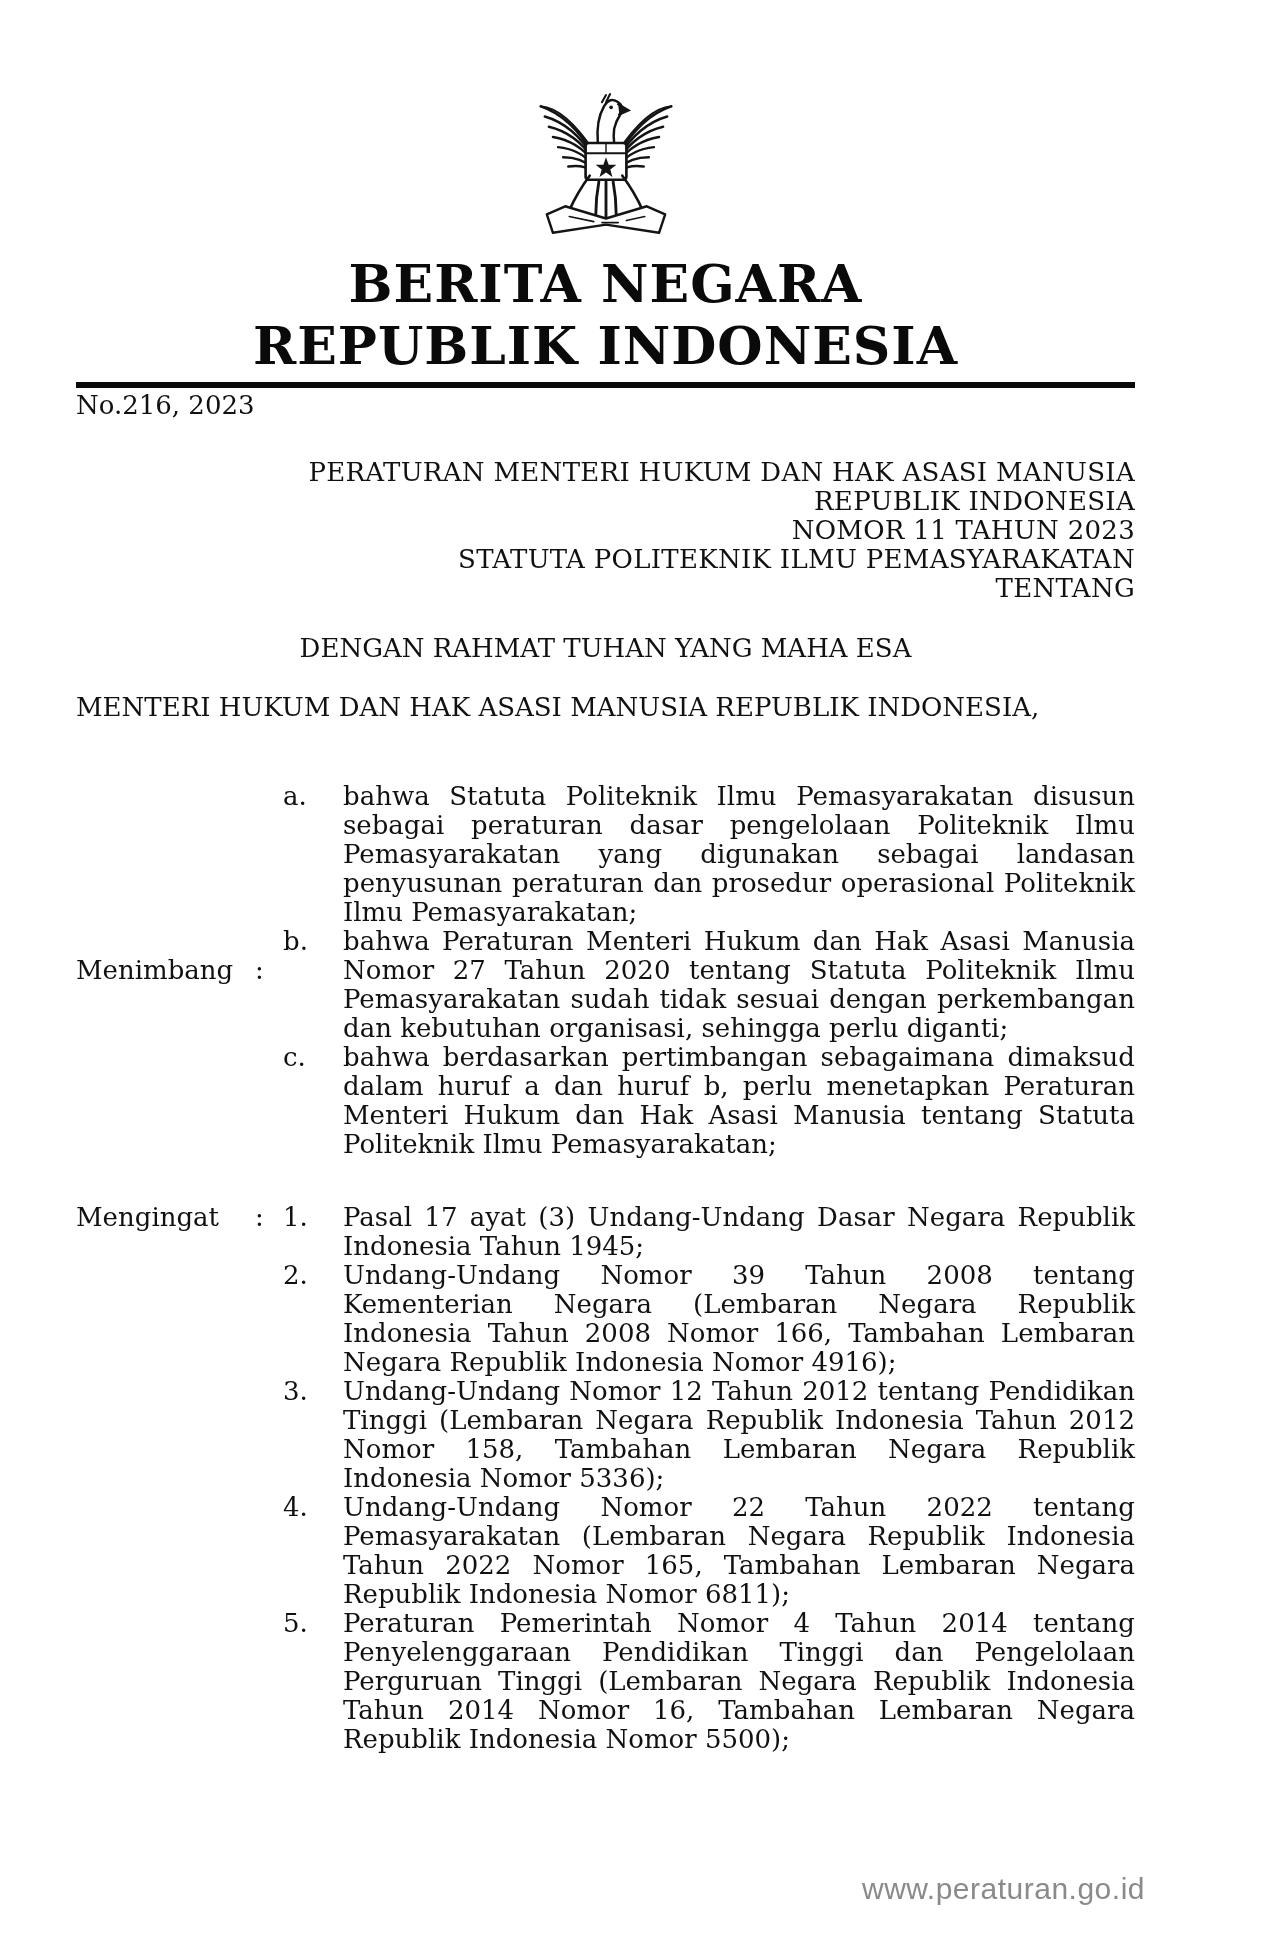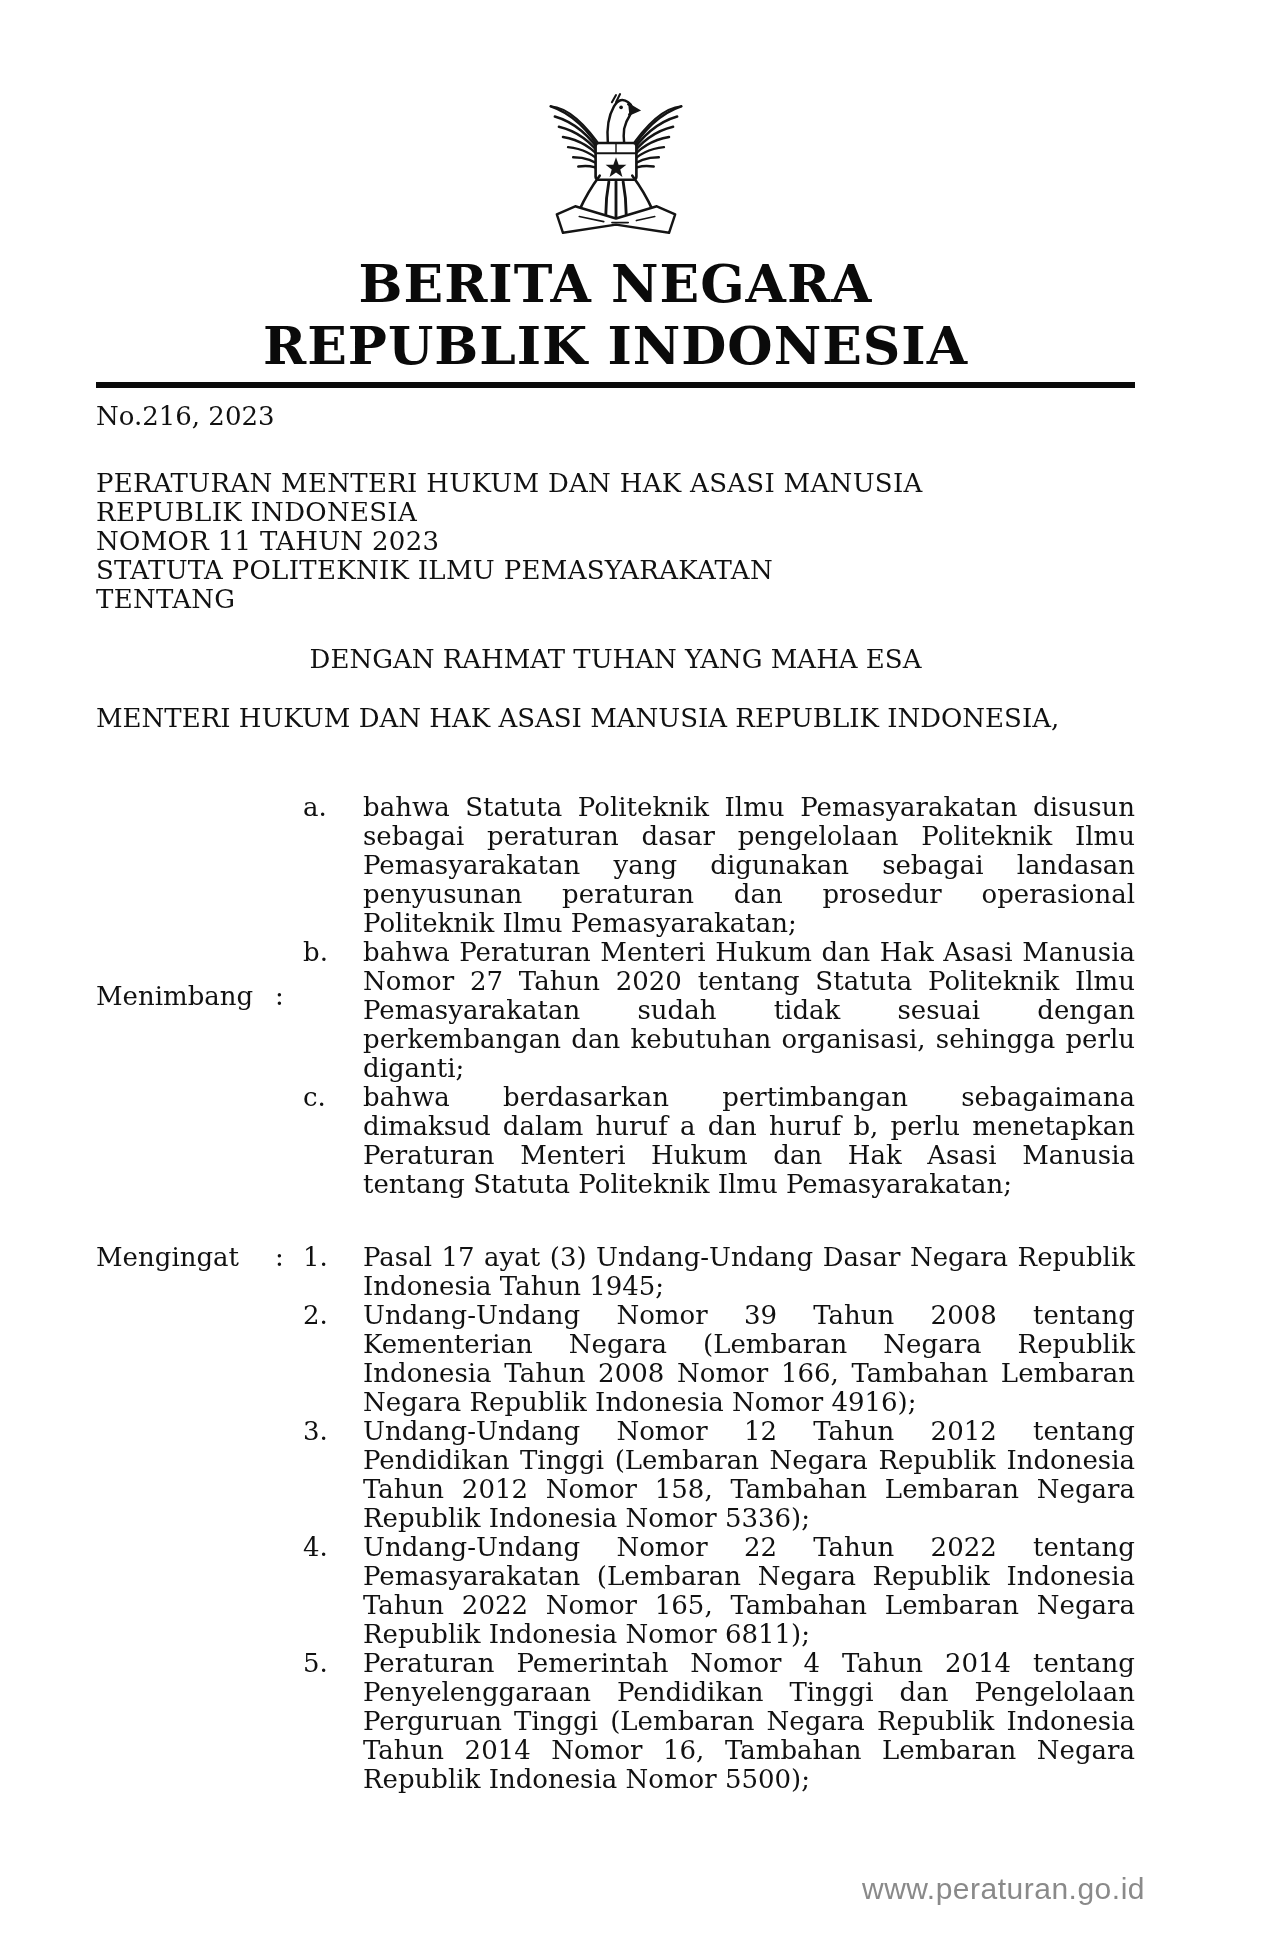--- a/index.html
+++ b/index.html
@@ -5,47 +5,47 @@
   html, body { margin: 0; padding: 0; background: #ffffff; }
   .page {
     position: relative;
     width: 1275px;
     height: 1950px;
     margin: 0 auto;
     box-sizing: border-box;
     background: #ffffff;
     color: #111111;
     font-family: "DejaVu Serif", "Liberation Serif", serif;
-    padding: 90px 140px 0 96px;
+    padding: 90px 140px 0 76px;
     overflow: hidden;
   }
   .emblem { width: 146px; height: 153px; margin: 0 auto; display: block; }
   .masthead {
     text-align: center;
     font-weight: 700;
     font-size: 52px;
     line-height: 62px;
     letter-spacing: 1px;
     color: #0a0a0a;
     white-space: nowrap;
   }
   .masthead-1 { margin-top: 10px; }
   .rule { margin-top: 5px; height: 6px; background: #0a0a0a; }
   .meta-row {
-    margin-top: 13px;
+    margin-top: 2px;
     display: flex;
     justify-content: space-between;
     align-items: baseline;
     font-size: 26px;
     line-height: 30px;
     padding-right: 18px;
     flex-direction: column;
   }
   .meta-subject { white-space: pre-wrap; }
-  .doc-title { margin-top: 38px; text-align: left; }
+  .doc-title { margin-top: 38px; text-align: right; }
   .doc-title .t-line { font-size: 26px; line-height: 29px; letter-spacing: 0.3px; }
   .invocation { margin-top: 31px; text-align: center; font-size: 26px; line-height: 29px; }
   .authority  { margin-top: 30px; text-align: left; font-size: 26px; line-height: 29px; }
   .clause { display: flex; font-size: 26px; line-height: 29px; }
   .clause-menimbang { margin-top: 60px; align-items: center; }
   .clause-mengingat { margin-top: 44px; }
   .clause-label { width: 179px; flex: 0 0 179px; }
   .clause-colon { width: 28px;  flex: 0 0 28px; }
   .clause-items { flex: 1; min-width: 0; }
   .item { display: flex; }

